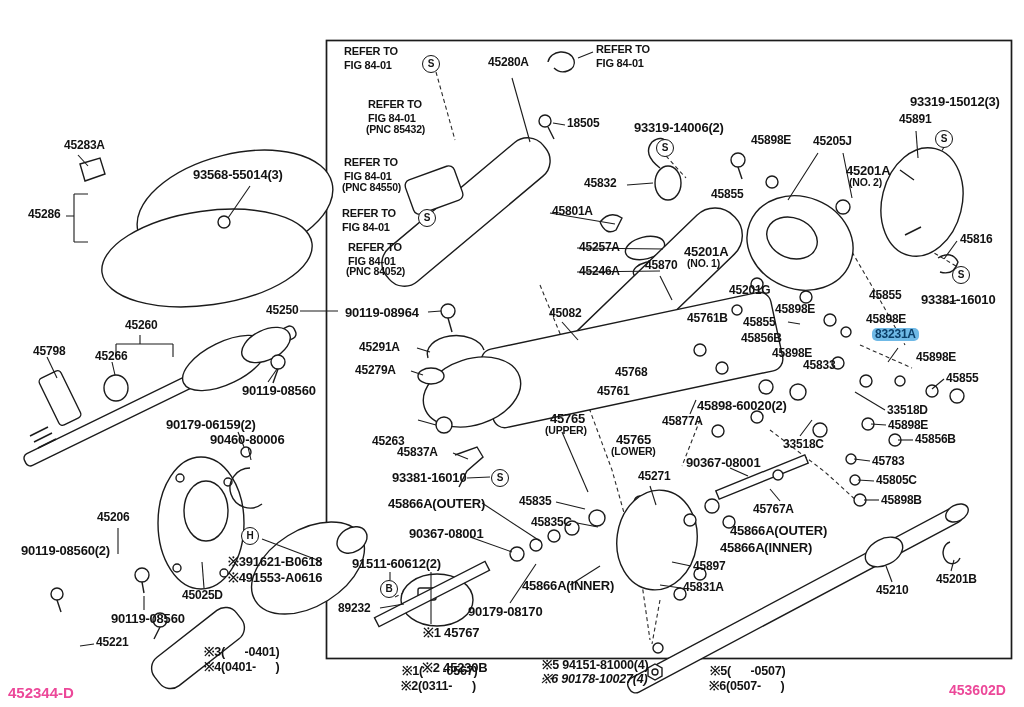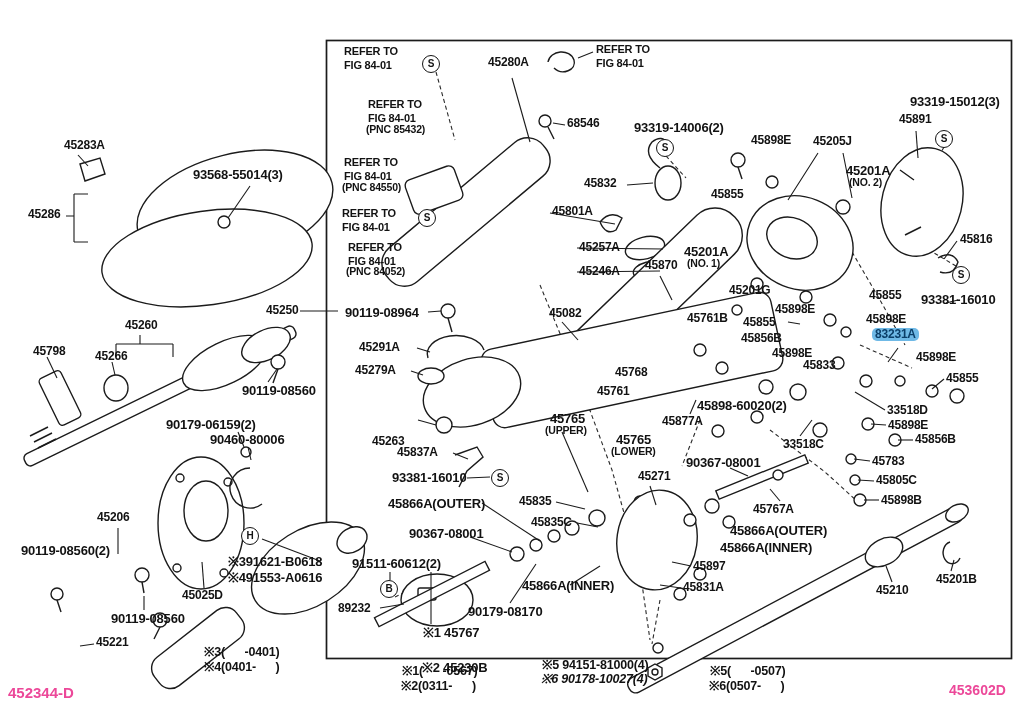--- a/index.html
+++ b/index.html
@@ -248,21 +248,21 @@
       <div class="lbl note" style="left: 204px; top: 646px;">※3(      -0401)</div>
       <div class="lbl note" style="left: 204px; top: 661px;">※4(0401-      )</div>
       <div class="lbl ref" style="left: 344px; top: 45px;">REFER TO
 FIG 84-01</div>
       <div class="lbl lg" style="left: 488px; top: 56px;">45280A</div>
       <div class="lbl ref" style="left: 596px; top: 43px;">REFER TO
 FIG 84-01</div>
       <div class="lbl ref" style="left: 368px; top: 98px;">REFER TO
 FIG 84-01</div>
       <div class="lbl xs" style="left: 366px; top: 124px;">(PNC 85432)</div>
-      <div class="lbl lg" style="left: 567px; top: 117px;">68546</div>
+      <div class="lbl lg" style="left: 567px; top: 117px;">18505</div>
       <div class="lbl md" style="left: 634px; top: 121px;">93319-14006(2)</div>
       <div class="lbl md" style="left: 910px; top: 95px;">93319-15012(3)</div>
       <div class="lbl lg" style="left: 899px; top: 113px;">45891</div>
       <div class="lbl lg" style="left: 751px; top: 134px;">45898E</div>
       <div class="lbl lg" style="left: 813px; top: 135px;">45205J</div>
       <div class="lbl md" style="left: 846px; top: 164px;">45201A</div>
       <div class="lbl xs" style="left: 849px; top: 177px;">(NO. 2)</div>
       <div class="lbl lg" style="left: 584px; top: 177px;">45832</div>
       <div class="lbl lg" style="left: 711px; top: 188px;">45855</div>
       <div class="lbl ref" style="left: 344px; top: 156px;">REFER TO

